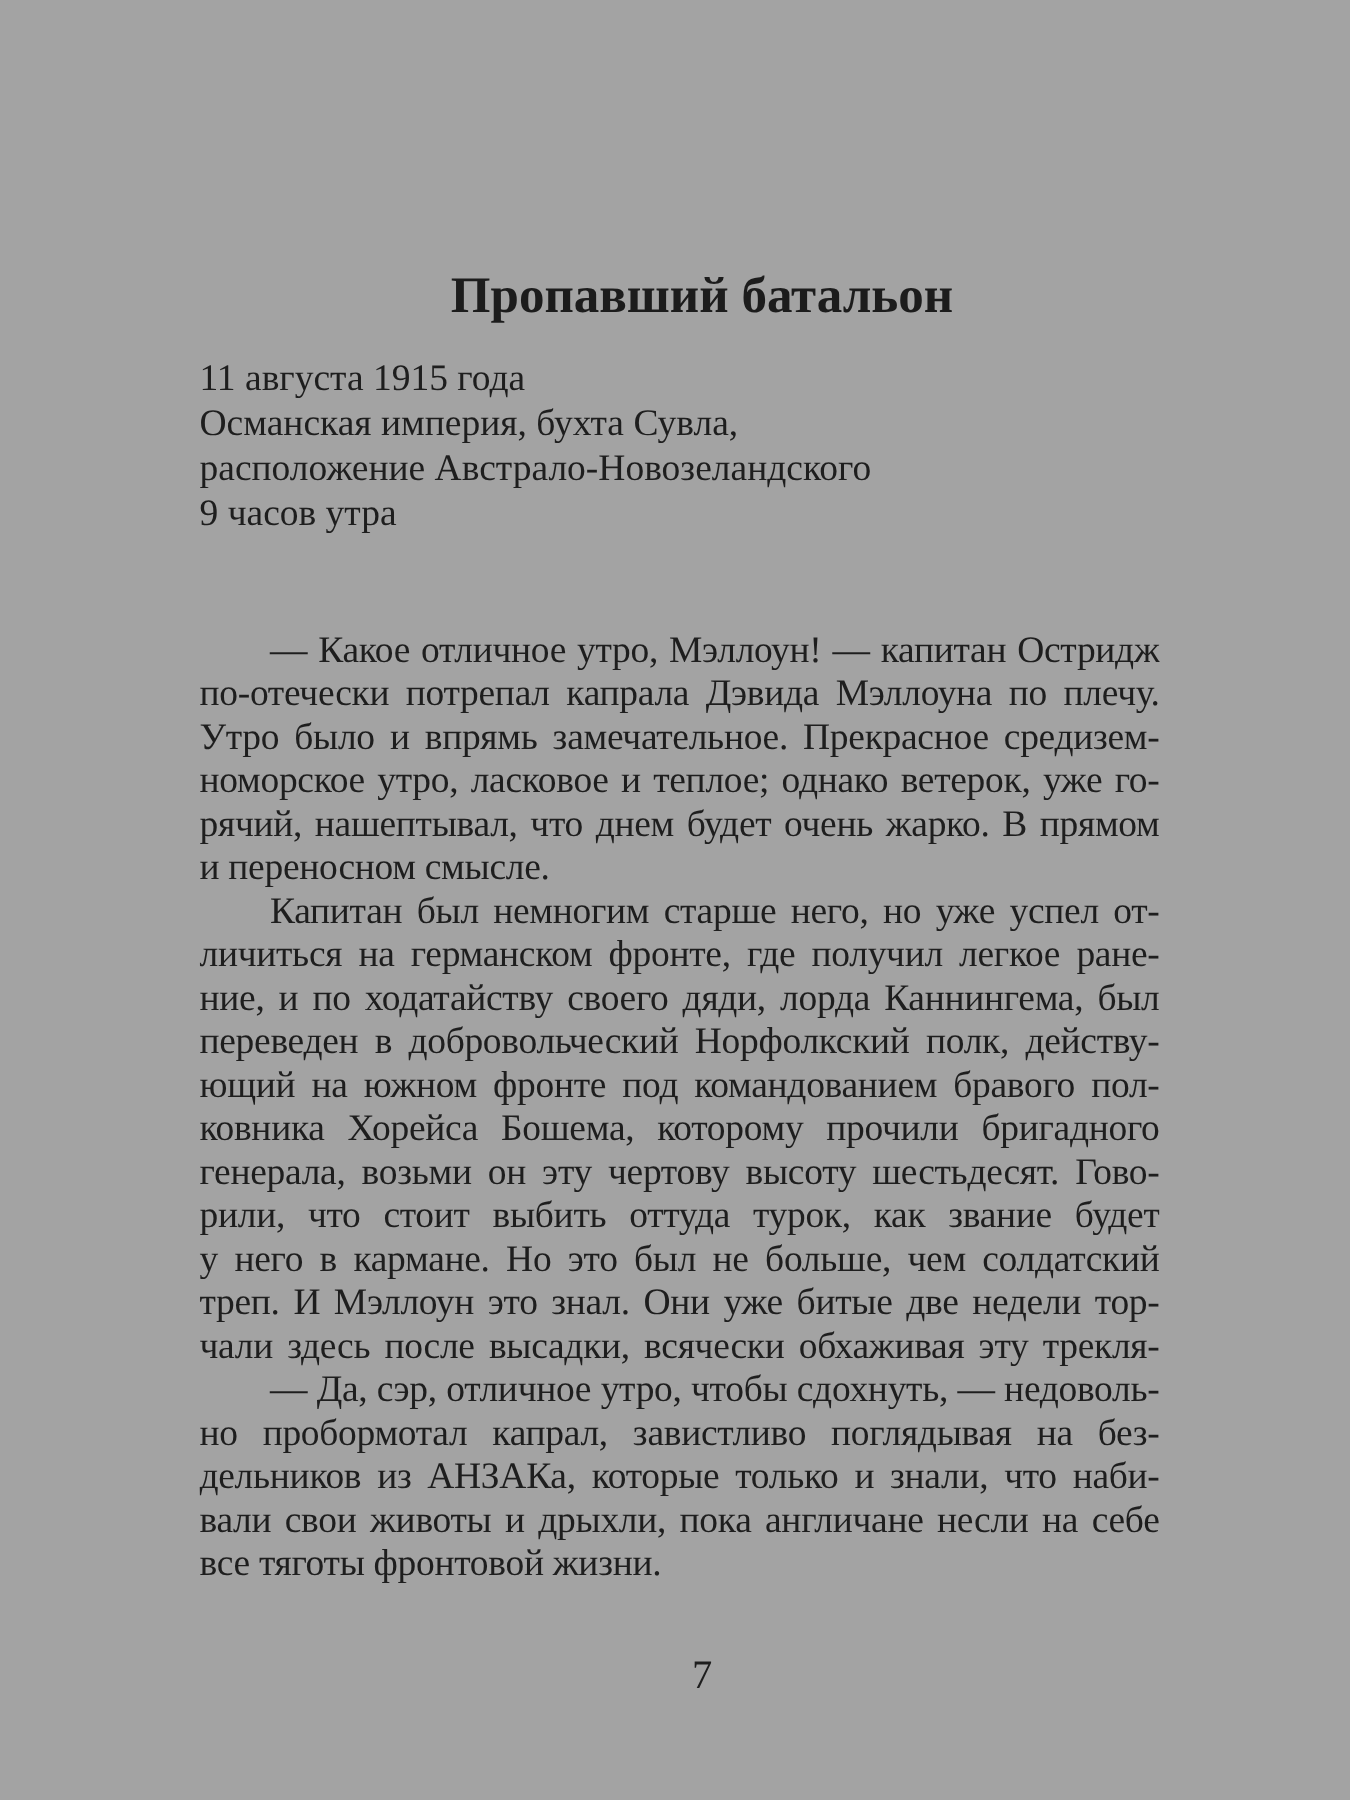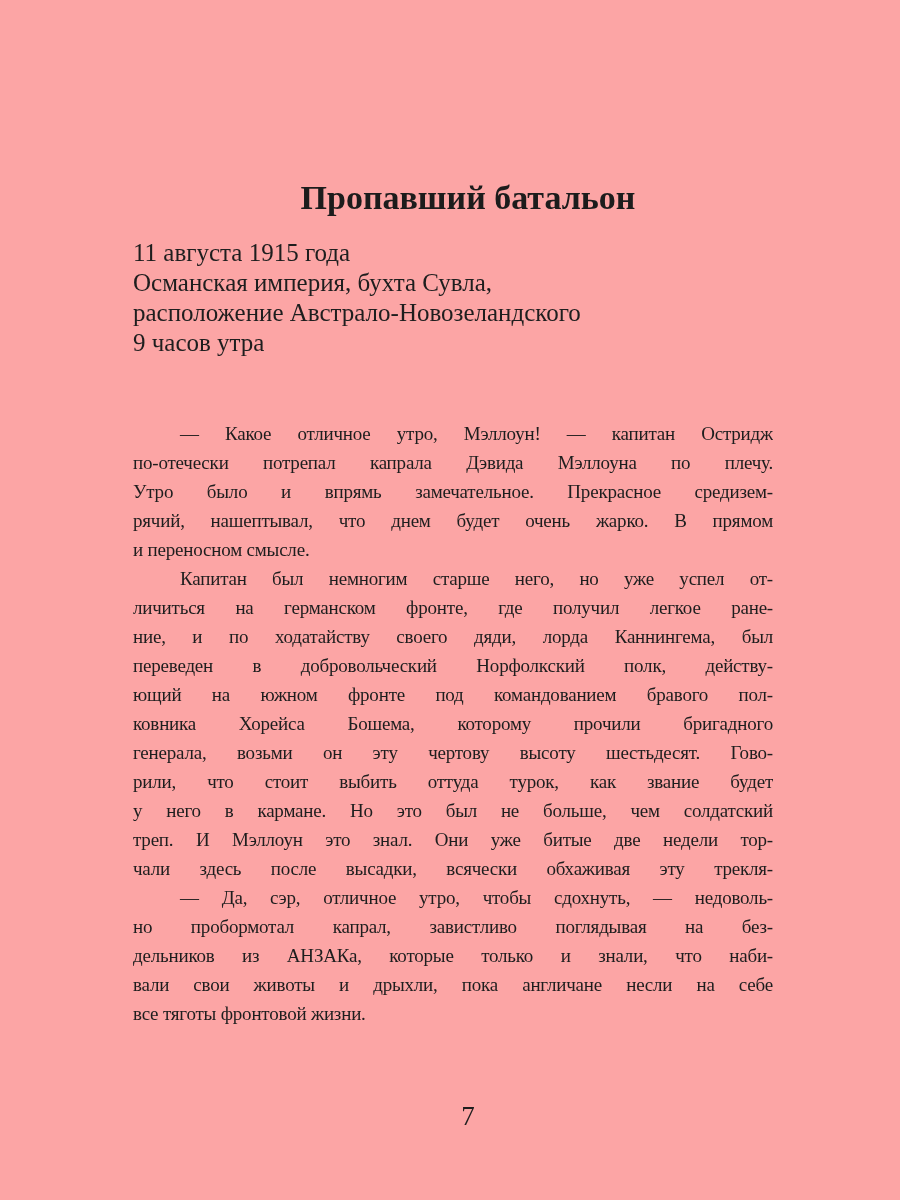--- a/index.html
+++ b/index.html
@@ -4,21 +4,21 @@
 <style>
   html, body {
     margin: 0;
     padding: 0;
     background: #ffffff;
   }
   .page {
     position: relative;
     width: 900px;
     height: 1200px;
-    background: #fca5a5;
+    background: #a3a3a3;
     overflow: hidden;
     font-family: "Liberation Serif", "DejaVu Serif", serif;
     color: #1e1e1e;
   }
   .chapter-title {
     position: absolute;
     top: 178px;
     left: 148px;
     width: 640px;
     margin: 0;
@@ -35,21 +35,21 @@
     width: 640px;
     font-size: 25px;
     line-height: 30px;
     text-align: left;
   }
   .body-text {
     position: absolute;
     top: 419px;
     left: 133px;
     width: 640px;
-    font-size: 19px;
+    font-size: 25px;
     line-height: 29px;
     letter-spacing: -0.2px;
   }
   .para { margin: 0; padding: 0; }
   .line {
     height: 29px;
     overflow: hidden;
     text-align: justify;
     text-align-last: justify;
   }
@@ -87,20 +87,21 @@
     <div class="ep-line">расположение Австрало-Новозеландского</div>
     <div class="ep-line">9 часов утра</div>
   </div>
 
   <div class="body-text">
 
     <div class="para">
       <div class="line first">— Какое отличное утро, Мэллоун! — капитан Остридж</div>
       <div class="line">по-отечески потрепал капрала Дэвида Мэллоуна по плечу.</div>
       <div class="line">Утро было и впрямь замечательное. Прекрасное средизем-</div>
+      <div class="line">номорское утро, ласковое и теплое; однако ветерок, уже го-</div>
       <div class="line">рячий, нашептывал, что днем будет очень жарко. В прямом</div>
       <div class="line end">и переносном смысле.</div>
     </div>
 
     <div class="para">
       <div class="line first">Капитан был немногим старше него, но уже успел от-</div>
       <div class="line">личиться на германском фронте, где получил легкое ране-</div>
       <div class="line">ние, и по ходатайству своего дяди, лорда Каннингема, был</div>
       <div class="line">переведен в добровольческий Норфолкский полк, действу-</div>
       <div class="line">ющий на южном фронте под командованием бравого пол-</div>

